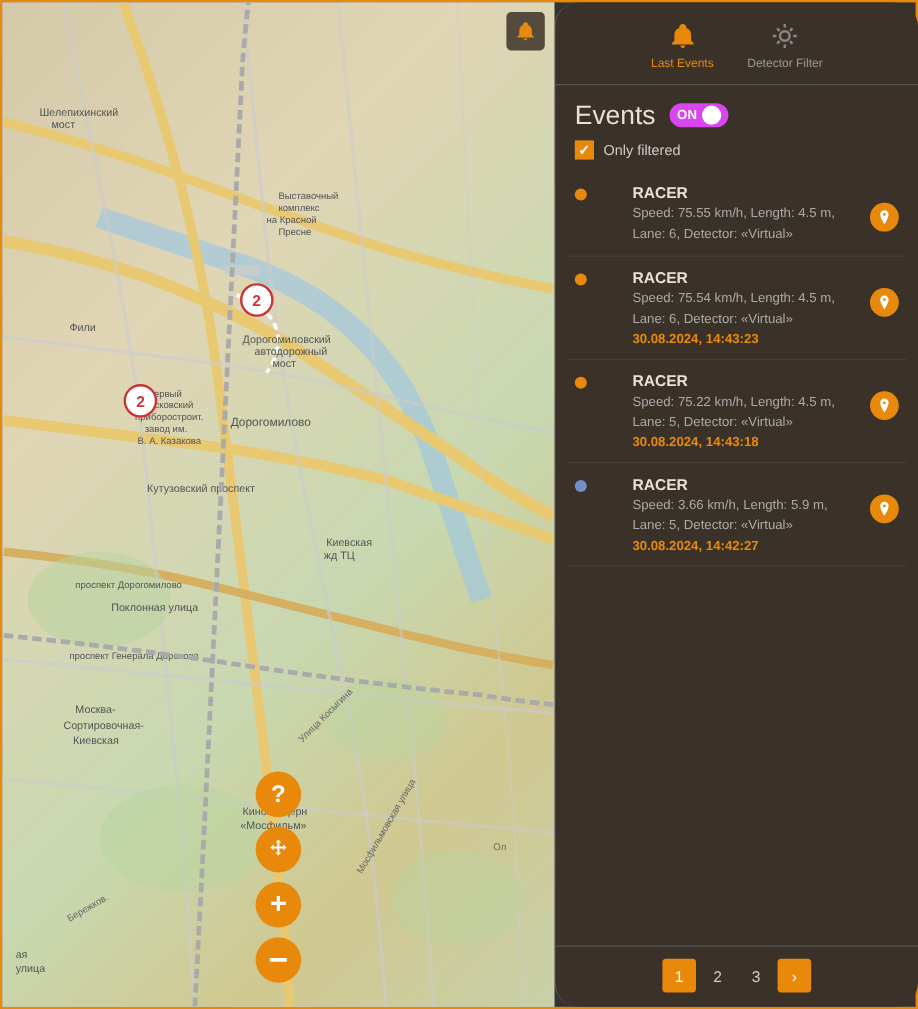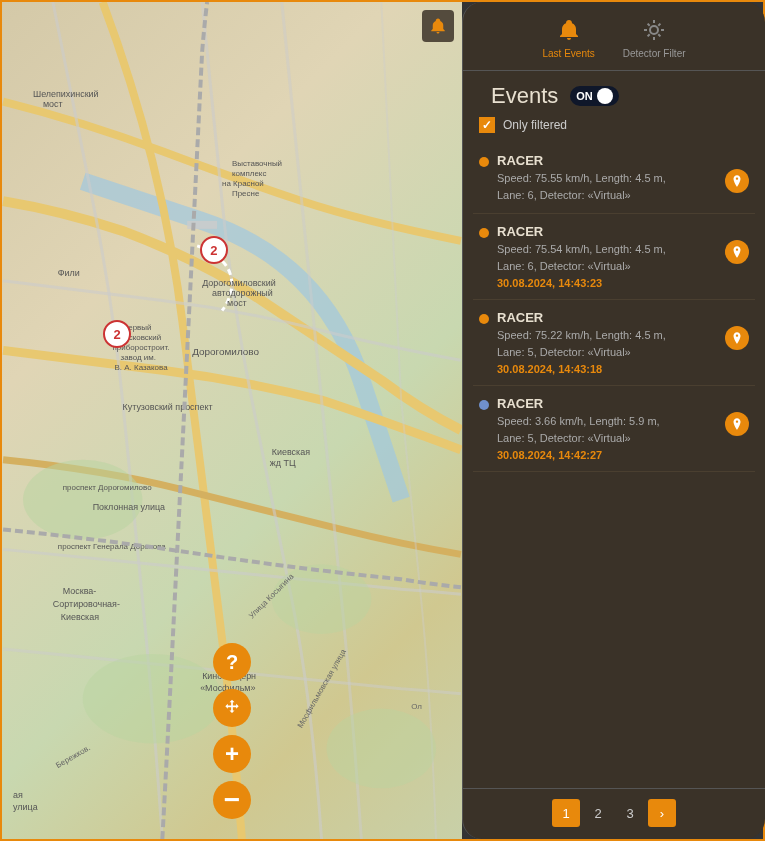--- a/index.html
+++ b/index.html
@@ -166,31 +166,30 @@
       font-size: 10px;
       text-align: center;
       line-height: 1.2;
     }
     
     .events-header {
       display: flex;
       align-items: center;
       gap: 12px;
       padding: 12px 16px 8px 16px;
-      margin-left: 12px;
     }
     .events-title {
       color: #e8e0d0;
       font-size: 22px;
       font-weight: normal;
     }
     .toggle-switch {
       display: flex;
       align-items: center;
-      background: #0f172a;
+      background: #d946ef;
       border-radius: 12px;
       padding: 2px 6px;
       gap: 4px;
       cursor: pointer;
     }
     .toggle-text {
       color: white;
       font-size: 11px;
       font-weight: bold;
     }
@@ -244,20 +243,21 @@
       width: 10px;
       height: 10px;
       border-radius: 50%;
       margin-top: 4px;
       flex-shrink: 0;
     }
     .dot-orange { background: #e8890c; }
     .dot-blue { background: #7090cc; }
     .event-content {
       flex: 1;
+      margin-left: 30px;
     }
     .event-type {
       color: #e8e0d0;
       font-size: 13px;
       font-weight: bold;
       margin-bottom: 2px;
     }
     .event-details {
       color: #aaa;
       font-size: 11px;

